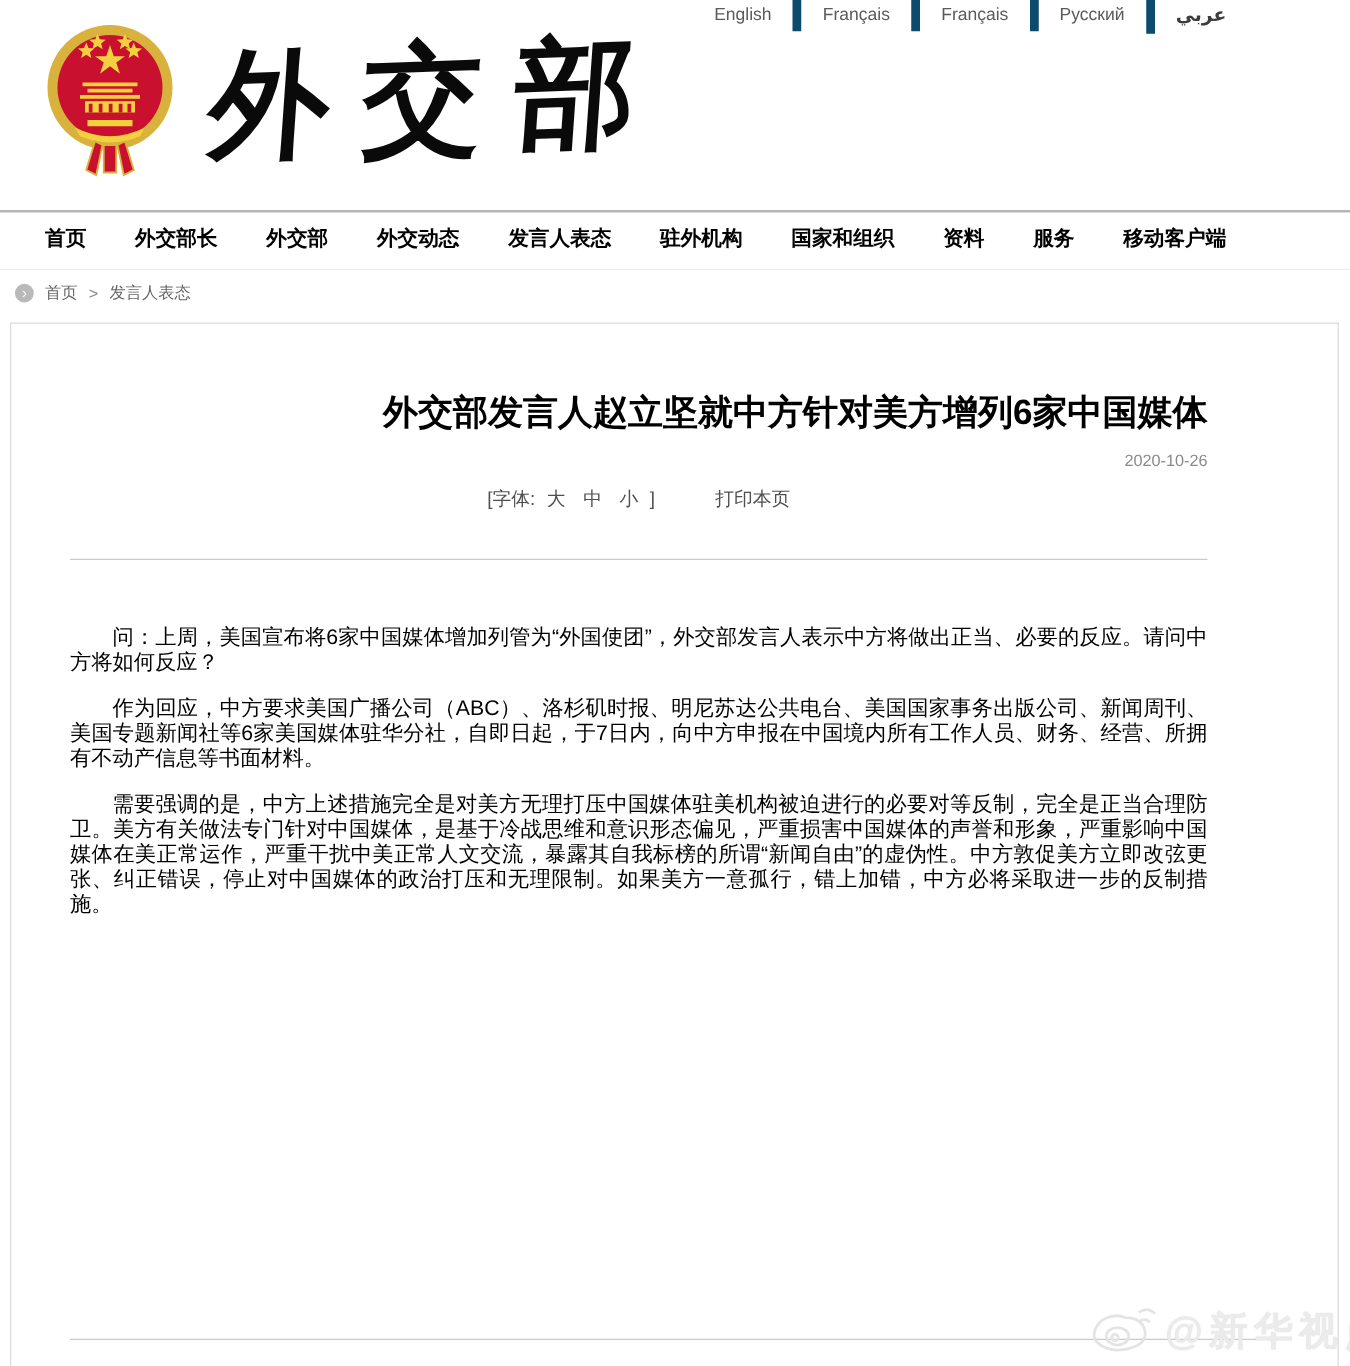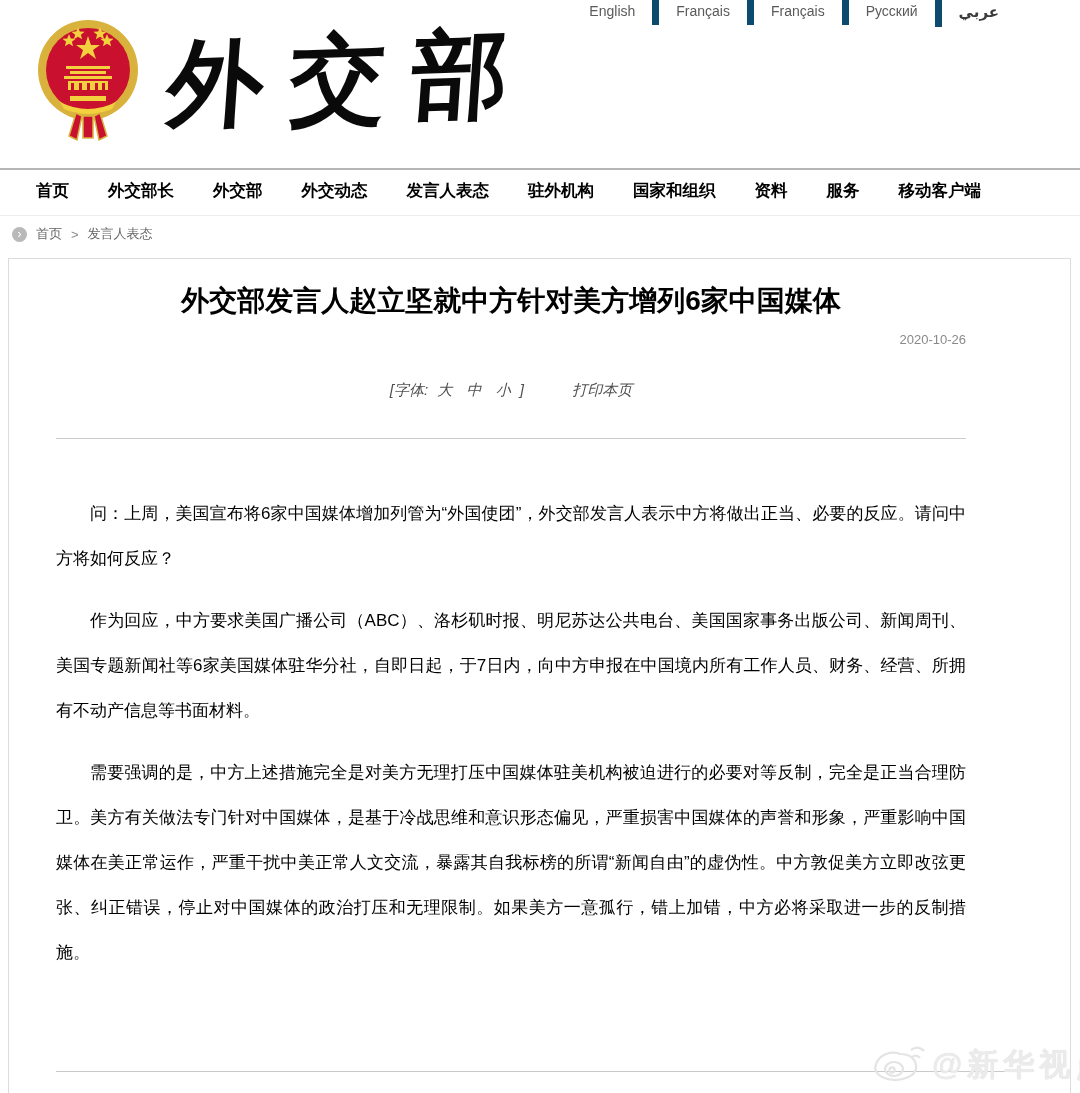--- a/index.html
+++ b/index.html
@@ -1,20 +1,20 @@
 <!DOCTYPE html>
 <html><head>
 <meta charset="utf-8">
 <style>
   * { margin:0; padding:0; box-sizing:border-box; }
   html,body { width:1080px; height:1093px; overflow:hidden; background:#ffffff;
     font-family:"Liberation Sans","DejaVu Sans",sans-serif; color:#000; position:relative; }
 
   
-  .lang-bar { position:absolute; top:0; right:64px; display:flex; align-items:flex-start; z-index:5; }
+  .lang-bar { position:absolute; top:0; right:82px; display:flex; align-items:flex-start; z-index:5; }
   .lang-item { font-size:14px; color:#5a5a5a; padding:3px 17px 6px; border-left:7px solid #0c4a6e; cursor:pointer; }
   .lang-item:first-child { border-left:none; }
   .lang-item.arabic { font-weight:bold; font-size:15px; color:#3c3c3c; }
 
   
   .header { position:relative; height:168px; }
   .logo { position:absolute; left:36px; top:18px; display:flex; align-items:flex-start; cursor:pointer; }
   .emblem-svg { width:104px; height:124px; display:block; }
   .calligraphy { margin-left:28px; margin-top:6px; font-size:96px; line-height:110px; font-weight:900;
     letter-spacing:26px; transform:skewX(-6deg) rotate(-2deg); white-space:nowrap;
@@ -29,31 +29,31 @@
   .breadcrumb { display:flex; align-items:center; gap:9px; padding:9px 0 0 12px; font-size:13px; color:#666; }
   .crumb-icon { width:15px; height:15px; border-radius:50%; background:#b9b9b9; color:#fff;
     display:flex; align-items:center; justify-content:center; font-size:12px; line-height:1; padding-bottom:1px; }
   .crumb-link { cursor:pointer; }
   .crumb-sep { color:#888; }
 
   
   .article-box { position:absolute; left:8px; top:258px; width:1063px; height:835px;
     border:1px solid #dcdcdc; border-bottom:none; background:#fff; padding:0 104px 0 47px; }
 
-  .article-title { margin-top:19px; text-align:center; font-size:28px; font-weight:bold;
+  .article-title { margin-top:48px; text-align:right; font-size:28px; font-weight:bold;
     line-height:45px; color:#000; }
   .article-date { margin-top:9px; text-align:right; font-size:13px; color:#8a8a8a; }
 
-  .article-tools { margin-top:34px; text-align:center; font-size:15px; color:#4f4f4f;font-style:italic; }
+  .article-tools { margin-top:14px; text-align:center; font-size:15px; color:#4f4f4f; }
   .font-size-opt { margin:0 5px; cursor:pointer; }
   .print-btn { margin-left:44px; cursor:pointer; }
 
   .rule-top { margin-top:38px; border-top:1px solid #cccccc; height:0; }
 
-  .article-body { margin-top:52px; font-size:17px; line-height:45px; text-align:justify; color:#000; }
+  .article-body { margin-top:52px; font-size:17px; line-height:20px; text-align:justify; color:#000; }
   .article-body p { text-indent:2em; margin-bottom:17px; }
 
   .rule-bottom { position:absolute; left:47px; top:812px; width:958px; border-top:1px solid #c9c9c9; height:0; }
 
   
   .watermark { position:absolute; left:870px; top:1040px; display:flex; align-items:center; z-index:6; pointer-events:none; }
   .weibo-icon { width:62px; height:50px; }
   .watermark-text { font-size:31px; font-weight:bold; color:#ebebeb; letter-spacing:5px;
     text-shadow:0 0 1px #dadada; white-space:nowrap; }
 </style>

